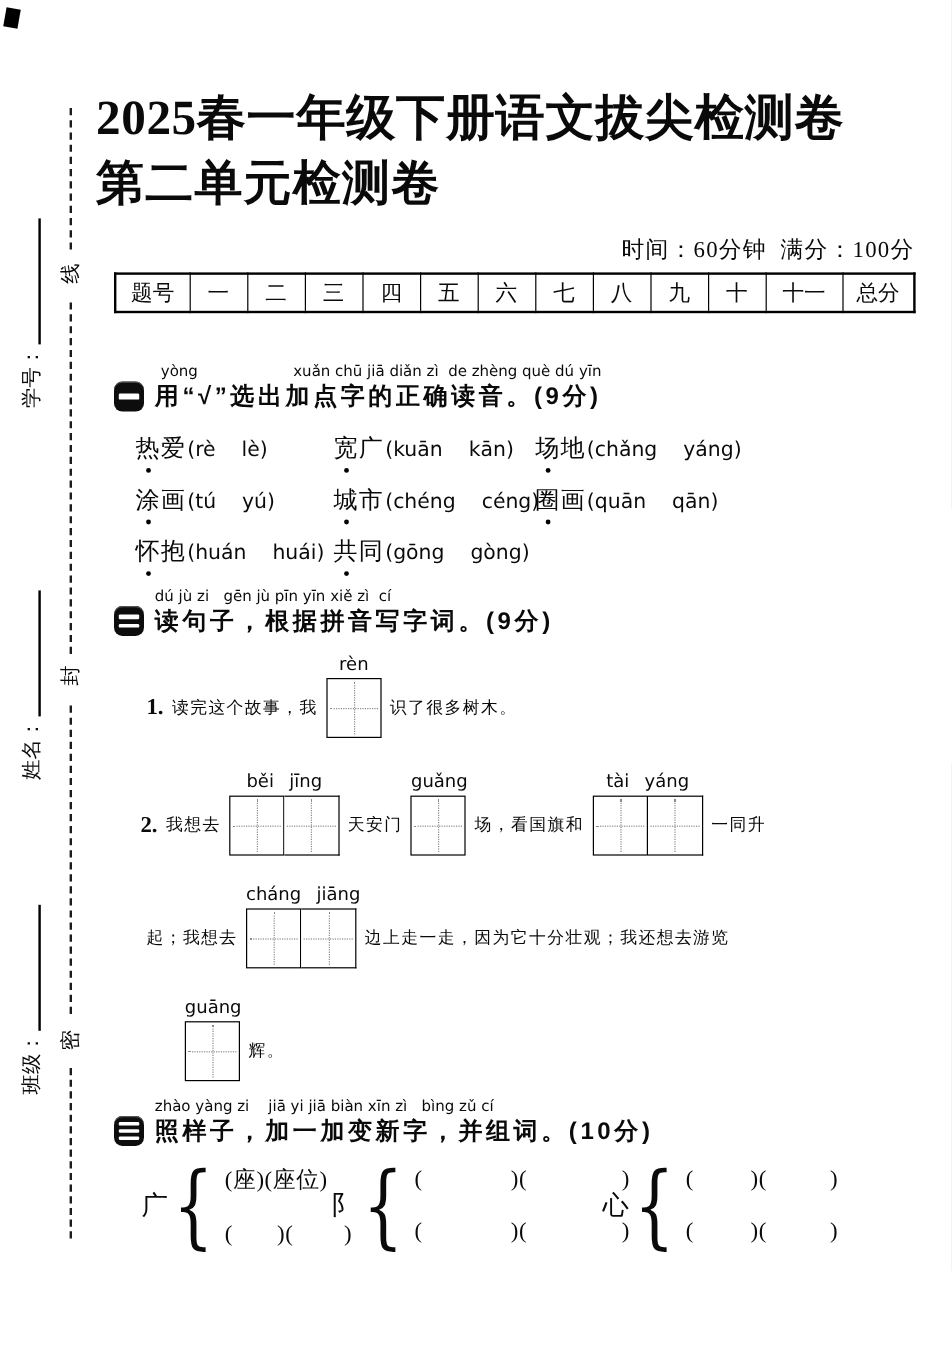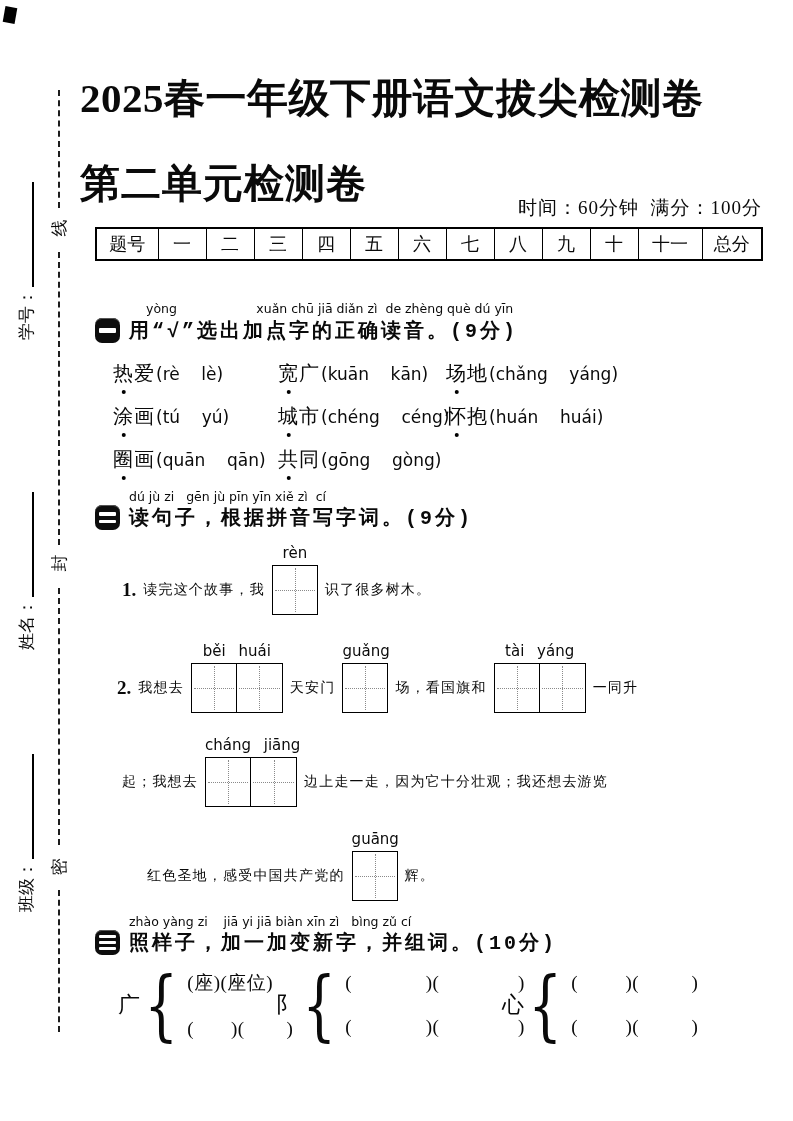--- a/index.html
+++ b/index.html
@@ -18,38 +18,38 @@
   .seal-char{position:absolute;left:48px;width:22px;font-size:17px;transform:rotate(-90deg);}
   .sc1{top:214px;} .sc2{top:549px;} .sc3{top:853px;}
   .side-label{position:absolute;transform-origin:0 0;transform:rotate(-90deg);
               display:flex;align-items:flex-end;font-size:17px;white-space:nowrap;}
   .fill-line{display:inline-block;width:105px;height:4px;border-bottom:2px solid #000;margin:0 0 4px 2px;}
   .lb1{left:15px;top:340px;} .lb2{left:15px;top:650px;} .lb3{left:15px;top:912px;}
 
   
   .title-block{position:absolute;left:80px;top:70px;width:660px;text-align:left;}
   .t1{font-size:41px;font-weight:900;line-height:56px;letter-spacing:0.5px;}
-  .t2{font-size:40px;font-weight:900;line-height:54px;letter-spacing:1px;margin-top:31px;}
+  .t2{font-size:40px;font-weight:900;line-height:54px;letter-spacing:1px;}
   .meta{position:absolute;right:31px;top:195px;font-size:19px;letter-spacing:1px;white-space:pre;}
 
   
   .score-table{position:absolute;left:95px;top:227px;width:668px;border-collapse:collapse;
                table-layout:fixed;border:2.5px solid #000;}
   .score-table td{border:1.8px solid #000;height:30px;text-align:center;font-size:18px;padding:0;}
 
   
   .pinyin-line{position:absolute;font-family:"DejaVu Sans",sans-serif;font-size:12.5px;white-space:pre;}
   .sec-head{position:absolute;display:flex;align-items:center;gap:9px;}
   .sec-icon{width:25px;height:25px;background:#0d0d0d;border-radius:7px;display:flex;
             flex-direction:column;justify-content:center;gap:4px;flex:0 0 auto;box-shadow:inset 0 1px 0 #555;}
   .sec-icon i{display:block;height:3.5px;background:#fff;border-radius:1px;margin:0 4px;}
   .sec-icon.one i{height:5px;}
   .sec-icon.three i{height:3px;margin:0 4px;}
   .sec-icon.three{gap:3px;}
-  .sec-title{font-family:Liberation Mono, monospace;font-weight:bold;font-size:20px;letter-spacing:3px;white-space:nowrap;}
+  .sec-title{font-family:Liberation Sans, sans-serif;font-weight:bold;font-size:20px;letter-spacing:3px;white-space:nowrap;}
 
   
   .items-grid{position:absolute;left:113px;top:360px;width:648px;display:grid;
               grid-template-columns:165px 168px auto;grid-auto-rows:43px;align-items:start;text-align:right;}
   .p-item{display:flex;align-items:baseline;}
   .hz{font-size:20px;letter-spacing:1px;white-space:nowrap;}
   .dotchar{position:relative;display:inline-block;}
   .dotchar::after{content:"";position:absolute;left:50%;transform:translateX(-50%);bottom:-7px;
                   width:4.5px;height:4.5px;border-radius:50%;background:#000;}
   .opts{font-size:17px;font-family:"DejaVu Sans",sans-serif;white-space:pre;margin-left:1px;}
@@ -136,21 +136,21 @@
       <td>七</td>
       <td>八</td>
       <td>九</td>
       <td>十</td>
       <td>十一</td>
       <td>总分</td>
     </tr>
   </tbody>
     </table>
 
-  <div class="pinyin-line" style="left:146px;top:301px">yòng                    xuǎn chū jiā diǎn zì  de zhèng què dú yīn</div>
+  <div class="pinyin-line" style="left:134px;top:301px">yòng                    xuǎn chū jiā diǎn zì  de zhèng què dú yīn</div>
   <div class="sec-head" style="left:95px;top:317px">
     <span class="sec-icon one">
         <i></i>
       </span>
     <span class="sec-title">用“√”选出加点字的正确读音。(9分)</span>
   </div>
 
   <div class="items-grid">
     <div class="p-item">
       <span class="hz"><span class="dotchar">热</span><span>爱</span></span>
@@ -166,26 +166,26 @@
     </div>
     <div class="p-item">
       <span class="hz"><span class="dotchar">涂</span><span>画</span></span>
       <span class="opts">(tú    yú)</span>
     </div>
     <div class="p-item">
       <span class="hz"><span class="dotchar">城</span><span>市</span></span>
       <span class="opts">(chéng    céng)</span>
     </div>
     <div class="p-item">
+      <span class="hz"><span class="dotchar">圈</span><span>画</span></span>
+      <span class="opts">(quān    qān)</span>
+    </div>
+    <div class="p-item">
       <span class="hz"><span class="dotchar">怀</span><span>抱</span></span>
       <span class="opts">(huán    huái)</span>
-    </div>
-    <div class="p-item">
-      <span class="hz"><span class="dotchar">圈</span><span>画</span></span>
-      <span class="opts">(quān    qān)</span>
     </div>
     <div class="p-item">
       <span class="hz"><span class="dotchar">共</span><span>同</span></span>
       <span class="opts">(gōng    gòng)</span>
     </div>
   </div>
 
   <div class="pinyin-line" style="left:129px;top:489px">dú jù zi   gēn jù pīn yīn xiě zì  cí</div>
   <div class="sec-head" style="left:95px;top:504px">
     <span class="sec-icon two">
@@ -202,21 +202,21 @@
       <span class="py">rèn</span>
       <span class="tian"></span>
     </span>
     <span class="zh">识了很多树木。</span>
   </div>
 
   <div class="sent" style="left:117px;top:663px">
     <span class="num">2.</span>
     <span class="zh">我想去</span>
     <span class="bgroup">
-      <span class="py">běi huái</span>
+      <span class="py">běi jīng</span>
       <span class="tian"></span>
         <span class="tian"></span>
     </span>
     <span class="zh">天安门</span>
     <span class="bgroup">
       <span class="py">guǎng</span>
       <span class="tian"></span>
     </span>
     <span class="zh">场，看国旗和</span>
     <span class="bgroup">
@@ -231,21 +231,20 @@
     <span class="zh">起；我想去</span>
     <span class="bgroup">
       <span class="py">cháng jiāng</span>
       <span class="tian"></span>
         <span class="tian"></span>
     </span>
     <span class="zh">边上走一走，因为它十分壮观；我还想去游览</span>
   </div>
 
   <div class="sent" style="left:147px;top:851px">
-    <span class="zh">红色圣地，感受中国共产党的</span>
     <span class="bgroup">
       <span class="py">guāng</span>
       <span class="tian"></span>
     </span>
     <span class="zh">辉。</span>
   </div>
 
   <div class="pinyin-line" style="left:129px;top:914px">zhào yàng zi    jiā yi jiā biàn xīn zì   bìng zǔ cí</div>
   <div class="sec-head" style="left:95px;top:929px">
     <span class="sec-icon three">

